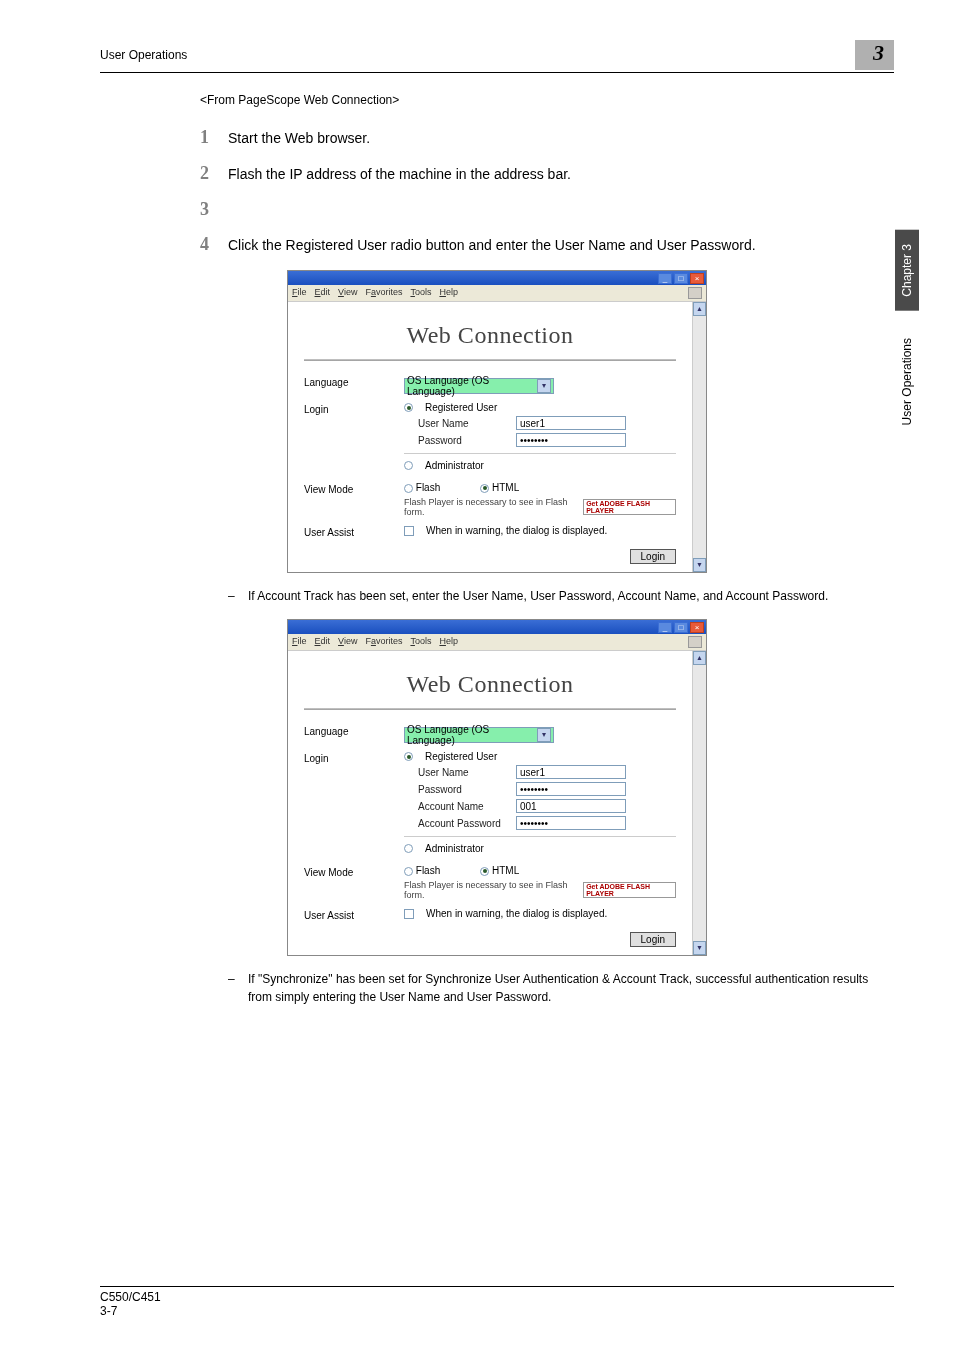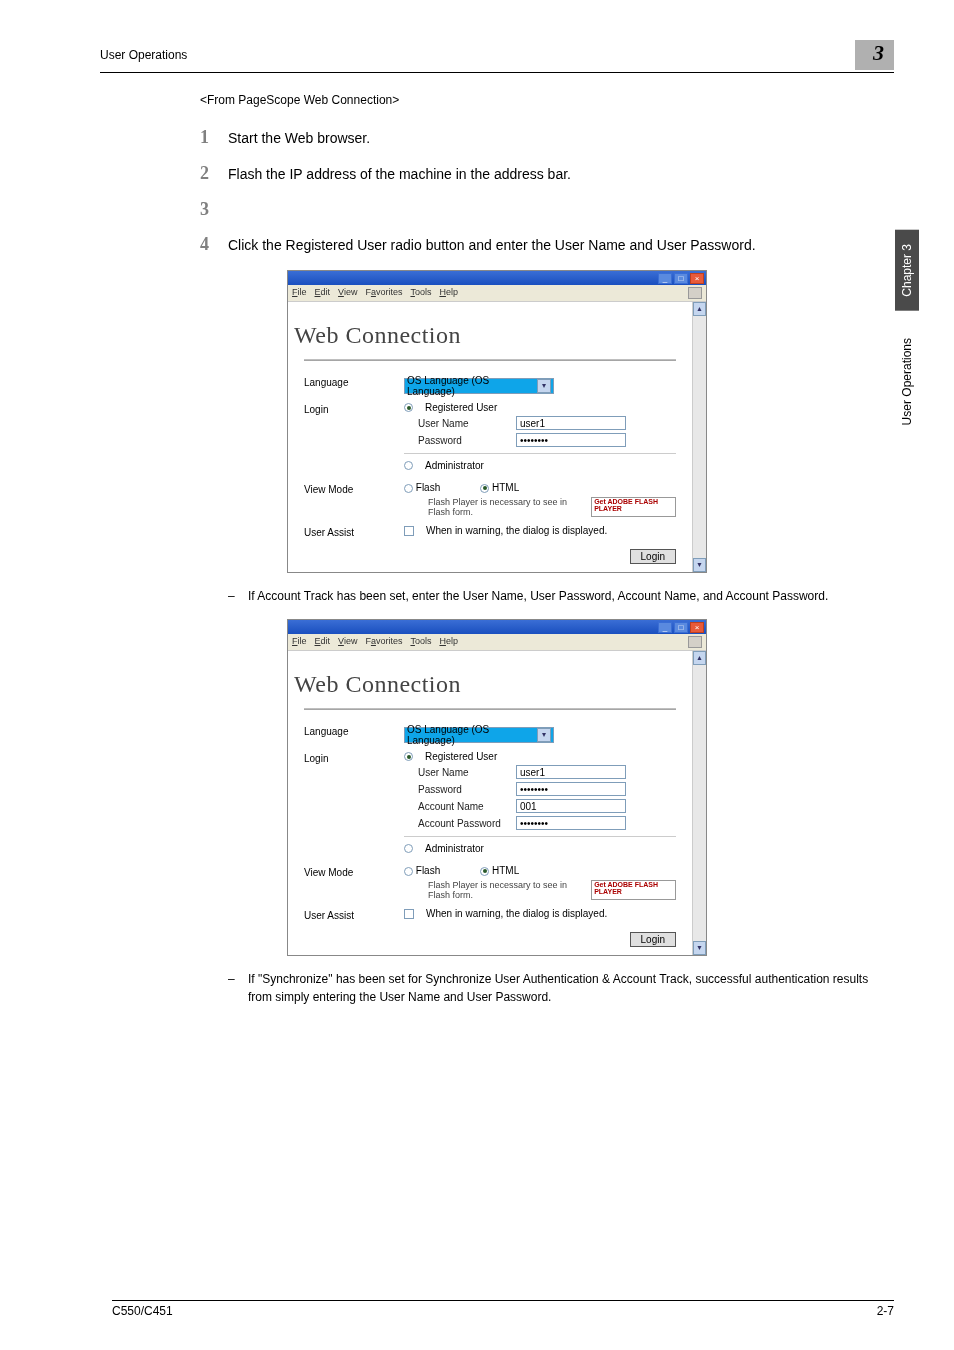--- a/index.html
+++ b/index.html
@@ -115,20 +115,21 @@
     width: 14px; height: 12px;
     background: #d4d0c8;
     border: 1px solid #999;
   }
   .ss-content {
     padding: 6px 6px 6px 6px;
     background: #fff;
     position: relative;
   }
   .ss-brand {
+    text-align: center;
     font-family: "Times New Roman", serif;
     font-size: 24px;
     color: #444;
     padding: 14px 0 10px 0;
     letter-spacing: 0.5px;
   }
   .ss-hr {
     height: 2px;
     background: linear-gradient(#ccc, #999);
     margin: 0 10px 10px 10px;
@@ -163,21 +164,21 @@
     border: 1px solid #7f9db9;
     background: #fff;
     font-size: 10px;
     padding: 1px 3px;
     width: 110px;
     height: 14px;
     line-height: 12px;
   }
   .ss-select {
     border: 1px solid #7f9db9;
-    background: #0ea5e9;
+    background: #86efac;
     font-size: 10px;
     padding: 0 2px;
     width: 150px;
     height: 16px;
     display: inline-flex;
     align-items: center;
     justify-content: space-between;
   }
   .ss-select-arrow {
     width: 14px; height: 14px;
@@ -214,22 +215,22 @@
   }
   .ss-sep {
     border-top: 1px solid #ccc;
     margin: 6px 0;
   }
   .ss-flash-note {
     font-size: 9px;
     color: #444;
     margin-top: 4px;
     display: flex;
+    align-items: center;
     gap: 6px;
-    margin-left: 24px;
   }
   .ss-flash-badge {
     font-size: 7px;
     border: 1px solid #999;
     padding: 0 2px;
     color: #a00;
     font-weight: bold;
     background: #fff;
   }
   .ss-login-row {
@@ -283,27 +284,28 @@
   .side-tab.uo {
     right: 35px;
     top: 330px;
     color: #000;
     padding: 8px 5px;
   }
 
   .footer {
     position: absolute;
     bottom: 32px;
-    left: 112px;
+    left: 100px;
     right: 60px;
     border-top: 1px solid #000;
     display: flex;
     justify-content: space-between;
     padding-top: 3px;
     font-size: 12px;
+    flex-direction: column;
   }
 </style>
 </head>
 <body>
 
 <div class="page">
 
   <div class="header-line">
     <span class="header-text">User Operations</span>
     <span class="header-badge">3</span>
@@ -527,14 +529,14 @@
     <div>If "Synchronize" has been set for Synchronize User Authentication &amp; Account Track, successful authentication results from simply entering the User Name and User Password.</div>
   </div>
 
 </div>
 
 <div class="side-tab ch">Chapter 3</div>
 <div class="side-tab uo">User Operations</div>
 
 <div class="footer">
   <span>C550/C451</span>
-  <span>2-7</span>
+  <span>3-7</span>
 </div>
 
 </body></html>

